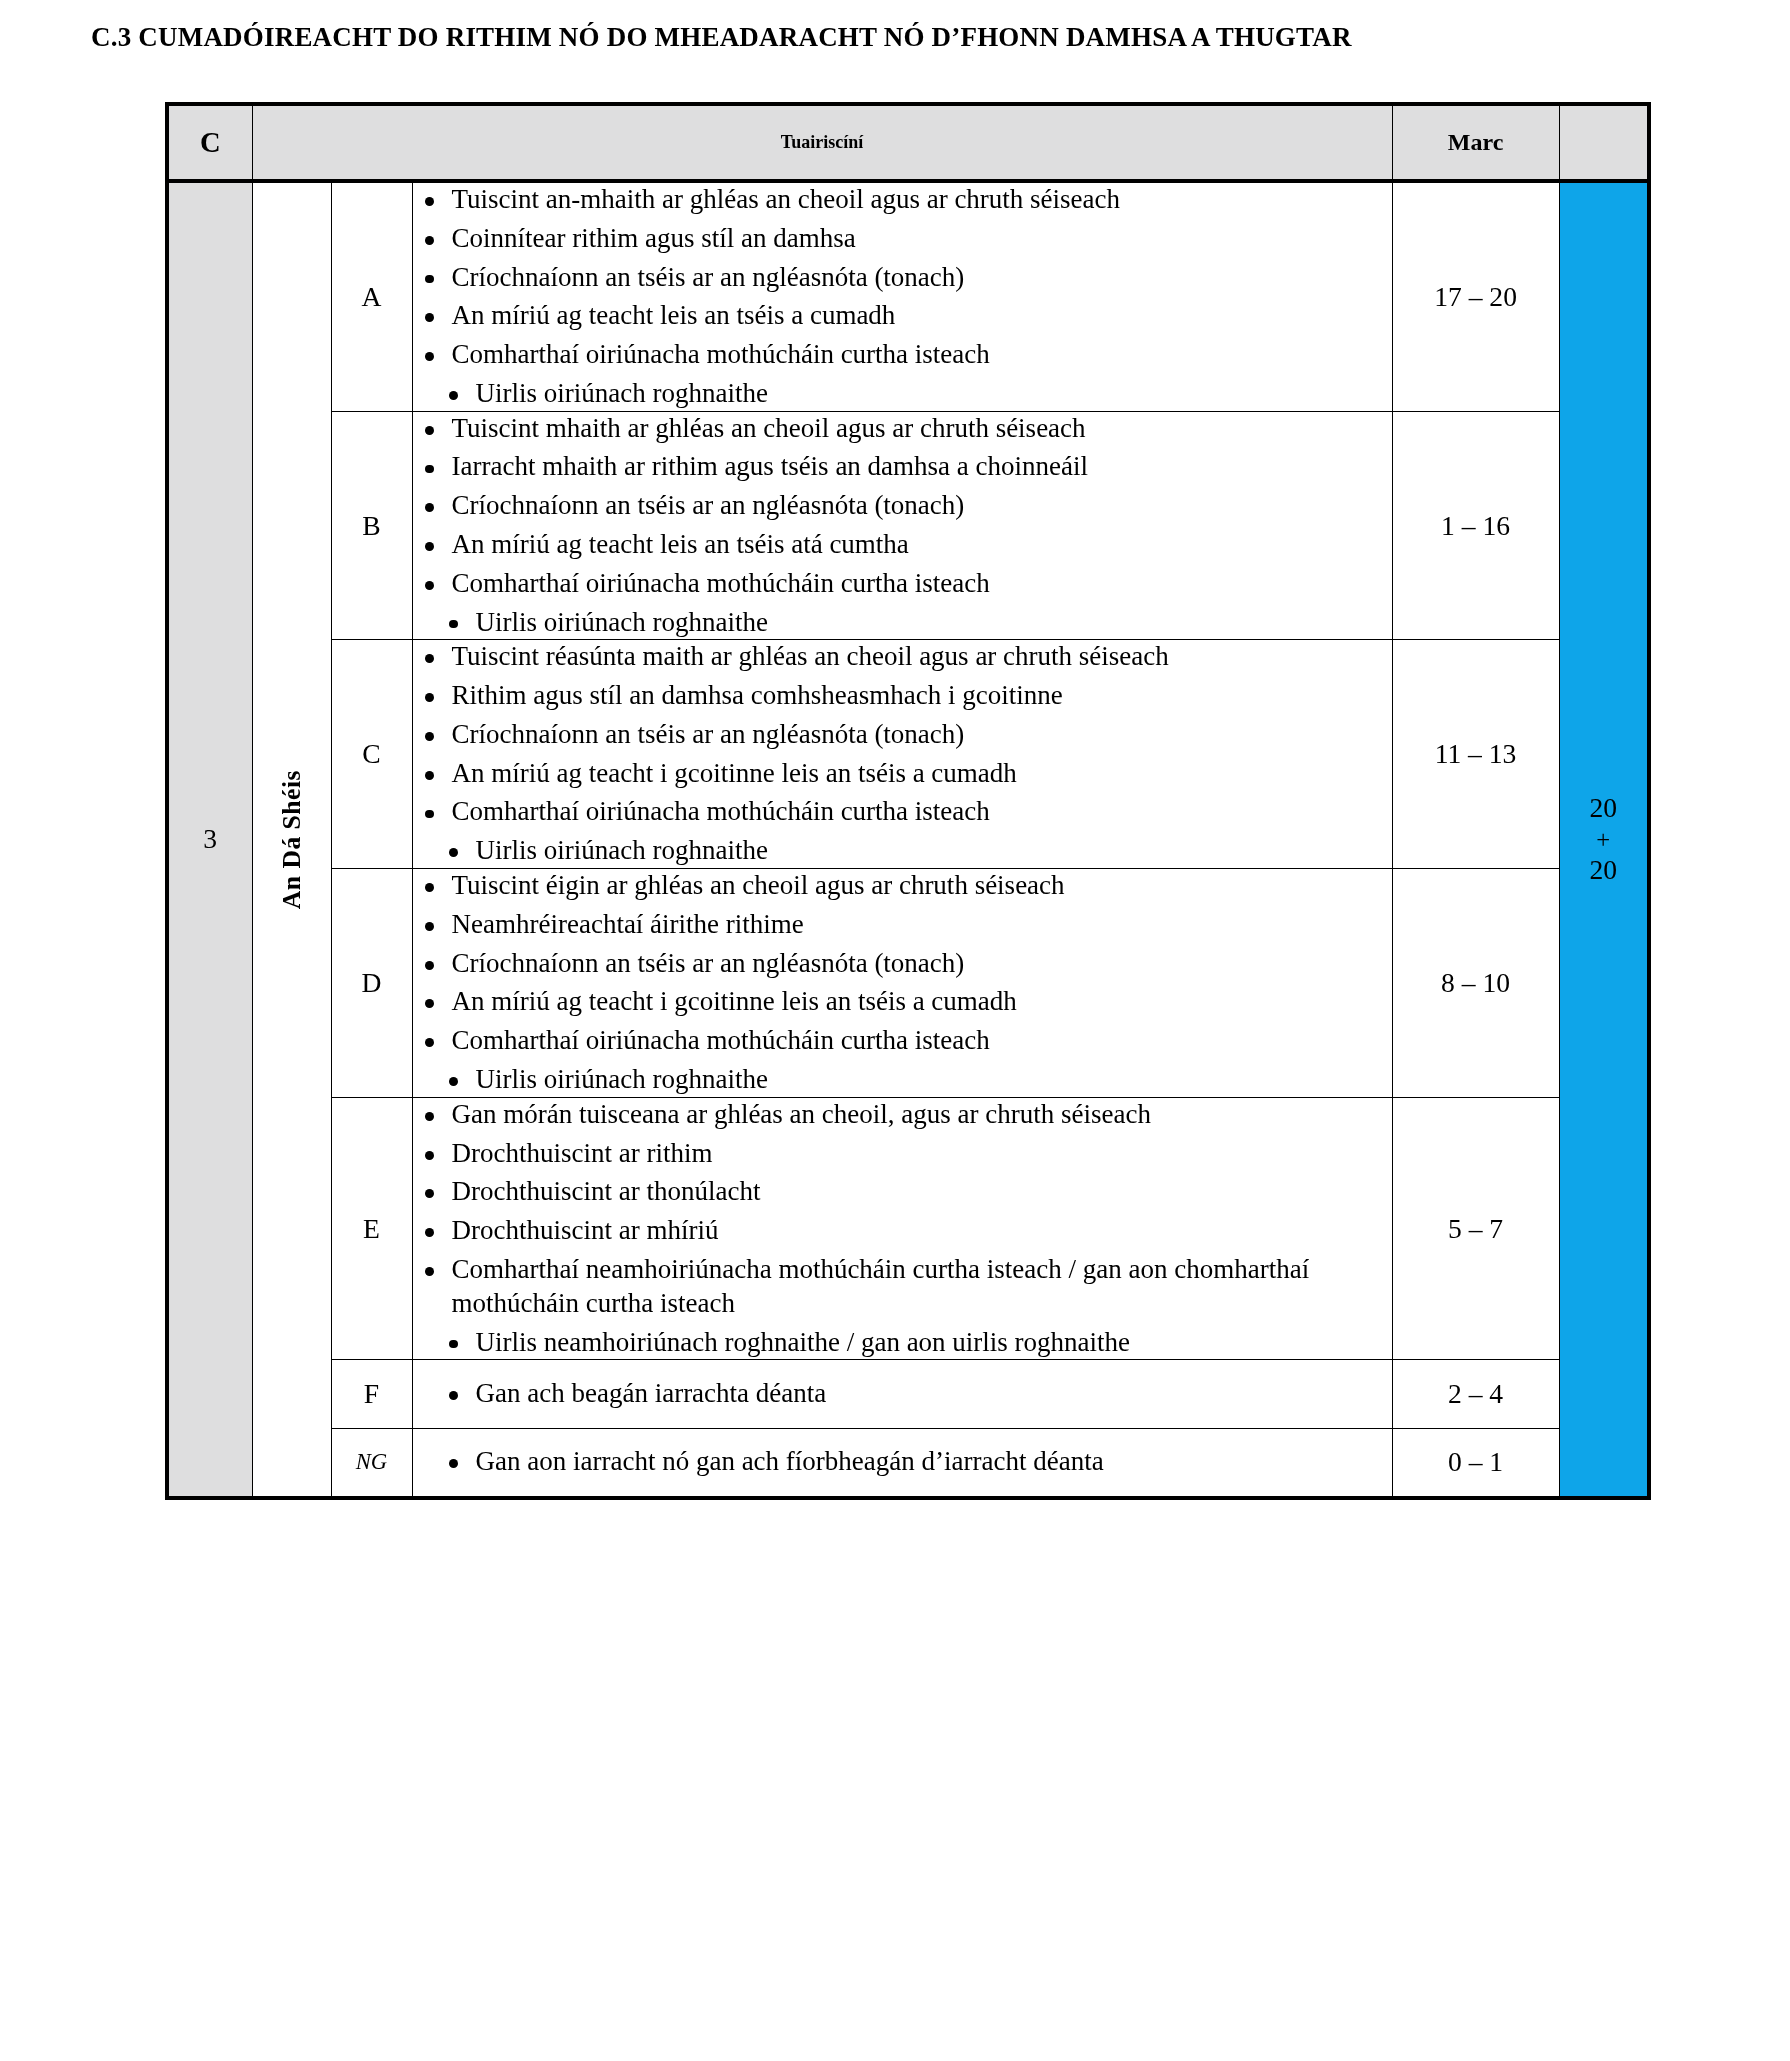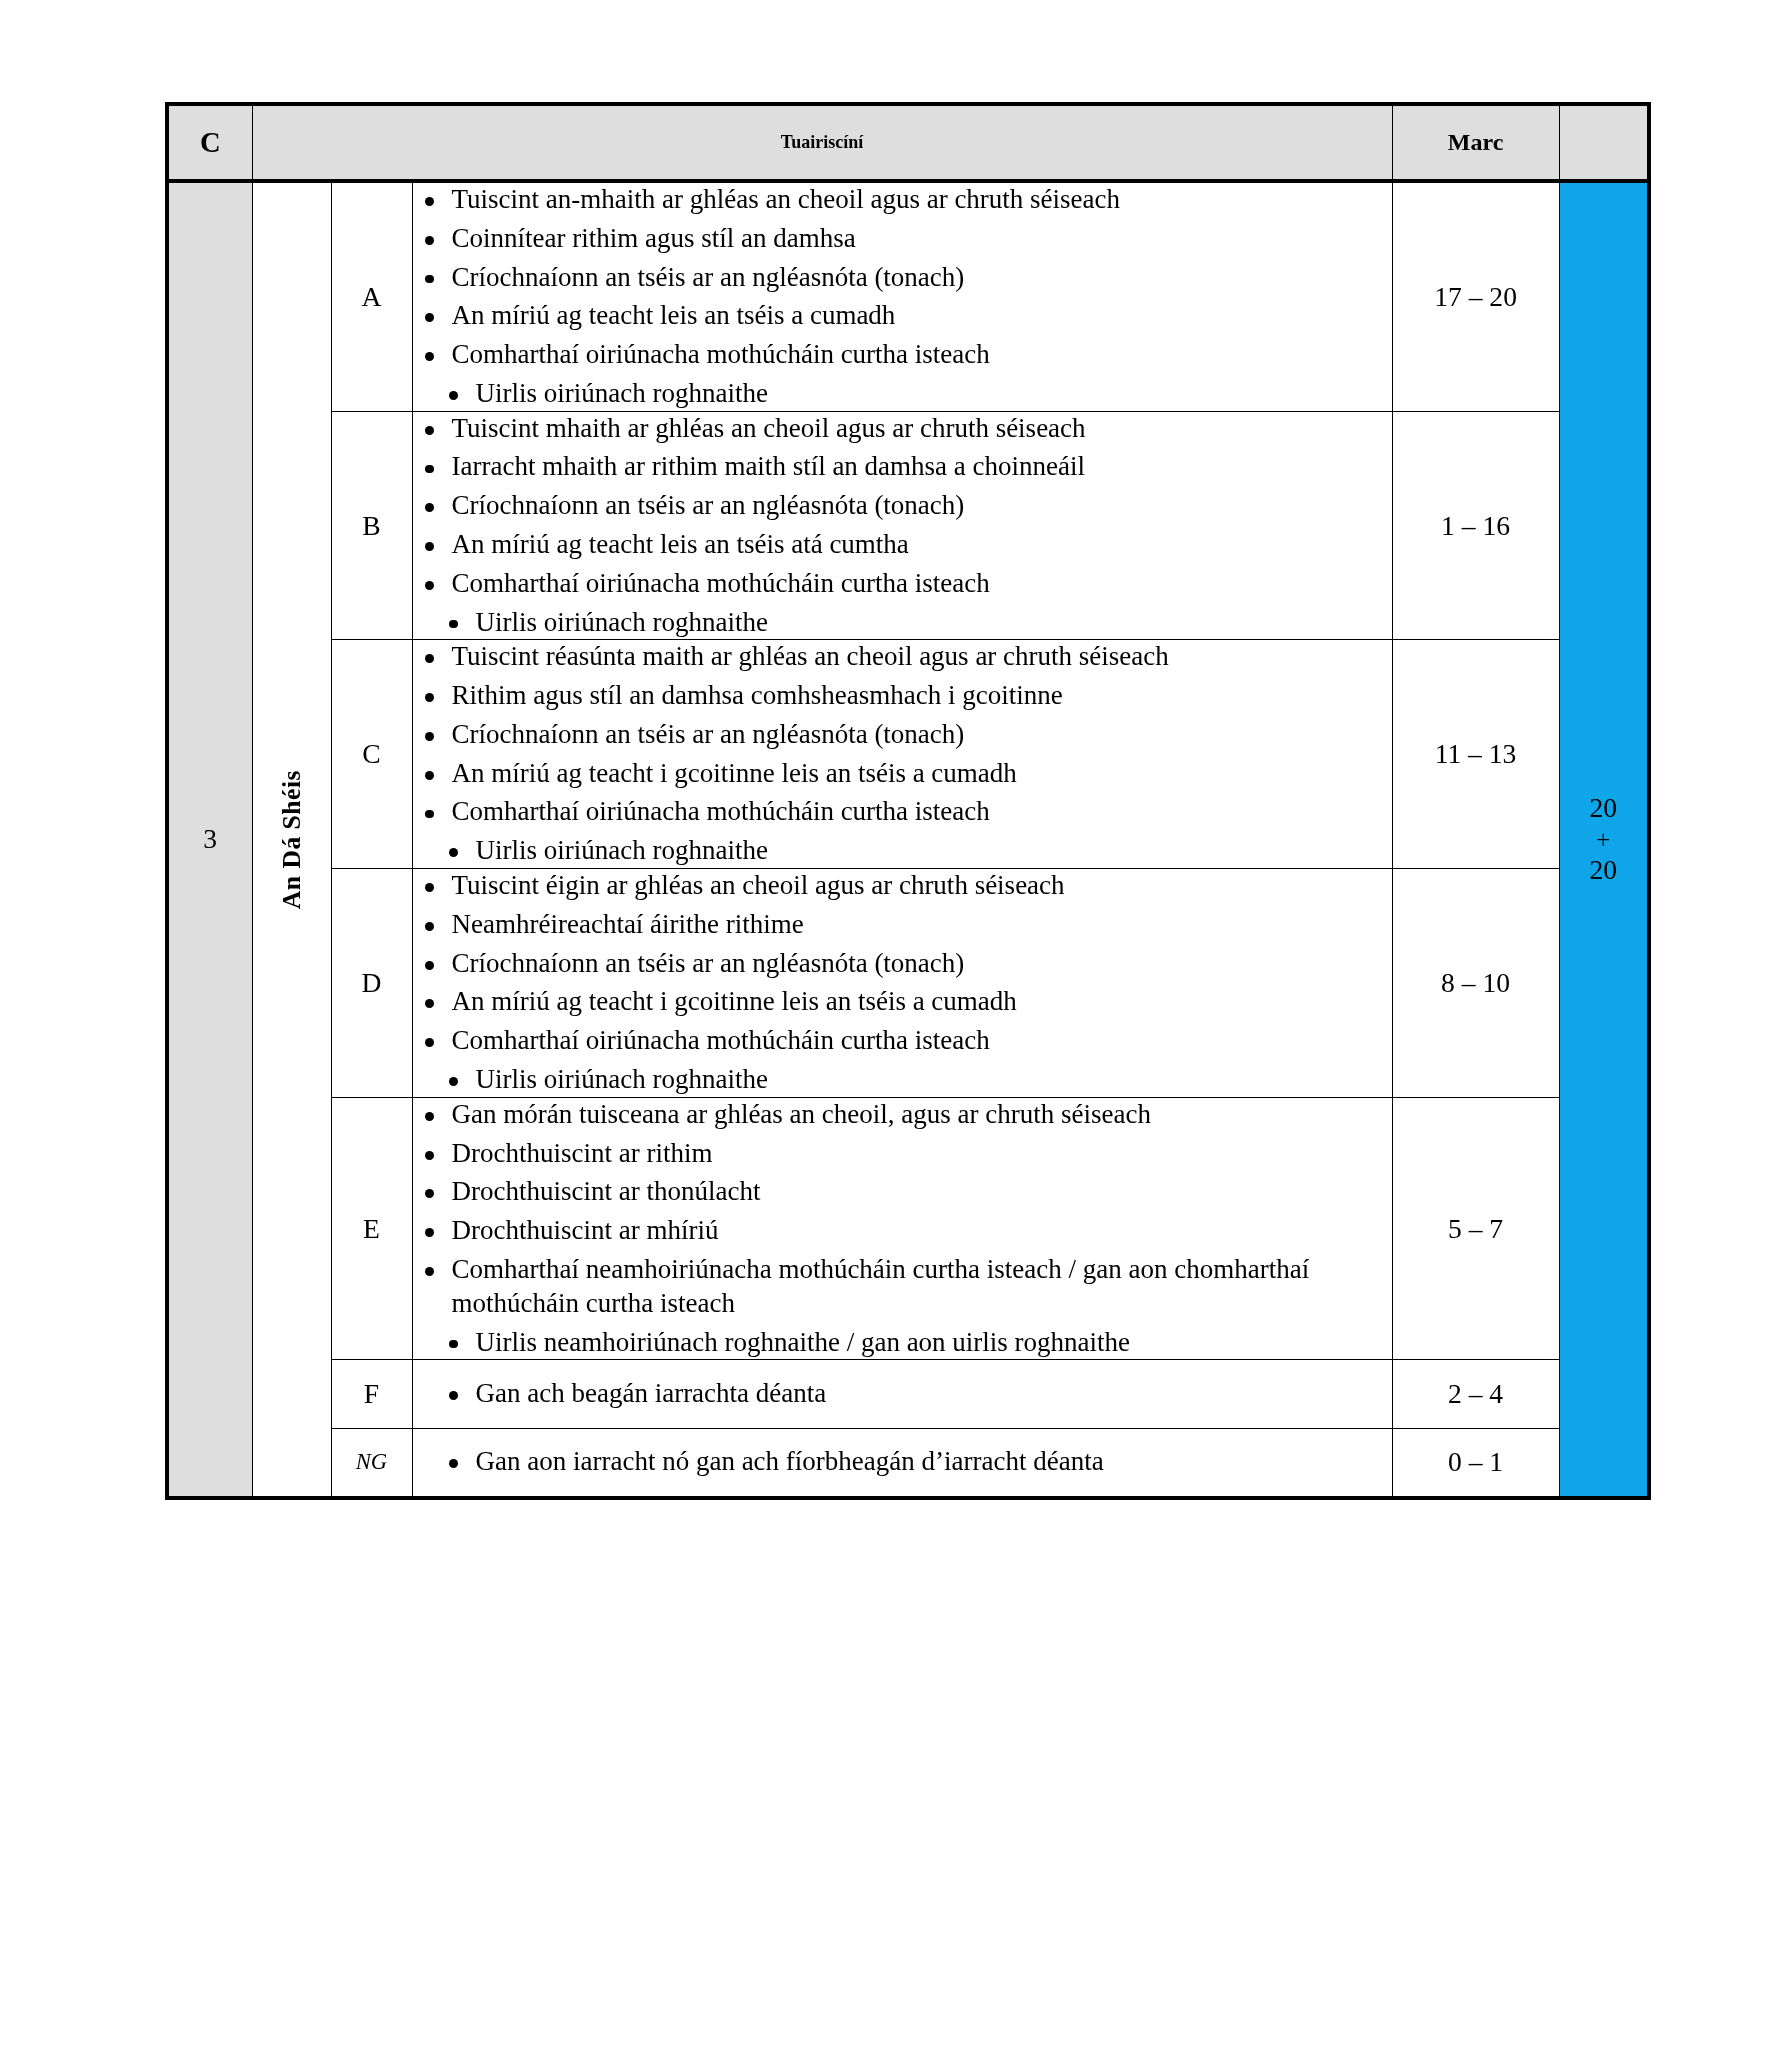--- a/index.html
+++ b/index.html
@@ -151,20 +151,21 @@
     background: #000000;
   }
   tr.tight td.desc-cell { padding-top: 16.7px; padding-bottom: 16.7px; }
   tr.tight ul.bullets li { margin-bottom: 0; }
 </style>
 </head>
 <body>
 
 <div class="page">
 
+  <div class="doc-title">C.3 CUMADÓIREACHT DO RITHIM NÓ DO MHEADARACHT NÓ D’FHONN DAMHSA A THUGTAR</div>
 
   <div class="table-wrap">
     <table class="rubric">
       <colgroup>
         <col class="c-num">
         <col class="c-vert">
         <col class="c-grade">
         <col class="c-desc">
         <col class="c-mark">
         <col class="c-total">
@@ -199,21 +200,21 @@
                 <span class="total-plus">+</span>
                 <span>20</span>
               </span>
             </td>
           </tr>
           <tr>
             <td class="grade-cell">B</td>
             <td class="desc-cell">
               <ul class="bullets">
                 <li><span class="dot"></span><span>Tuiscint mhaith ar ghléas an cheoil agus ar chruth séiseach</span></li>
-                <li><span class="dot"></span><span>Iarracht mhaith ar rithim maith stíl an damhsa a choinneáil</span></li>
+                <li><span class="dot"></span><span>Iarracht mhaith ar rithim agus tséis an damhsa a choinneáil</span></li>
                 <li><span class="dot"></span><span>Críochnaíonn an tséis ar an ngléasnóta (tonach)</span></li>
                 <li><span class="dot"></span><span>An míriú ag teacht leis an tséis atá cumtha</span></li>
                 <li><span class="dot"></span><span>Comharthaí oiriúnacha mothúcháin curtha isteach</span></li>
                 <li><span class="dot"></span><span>Uirlis oiriúnach roghnaithe</span></li>
               </ul>
             </td>
             <td class="mark-cell">1 – 16</td>
           </tr>
           <tr>
             <td class="grade-cell">C</td>

